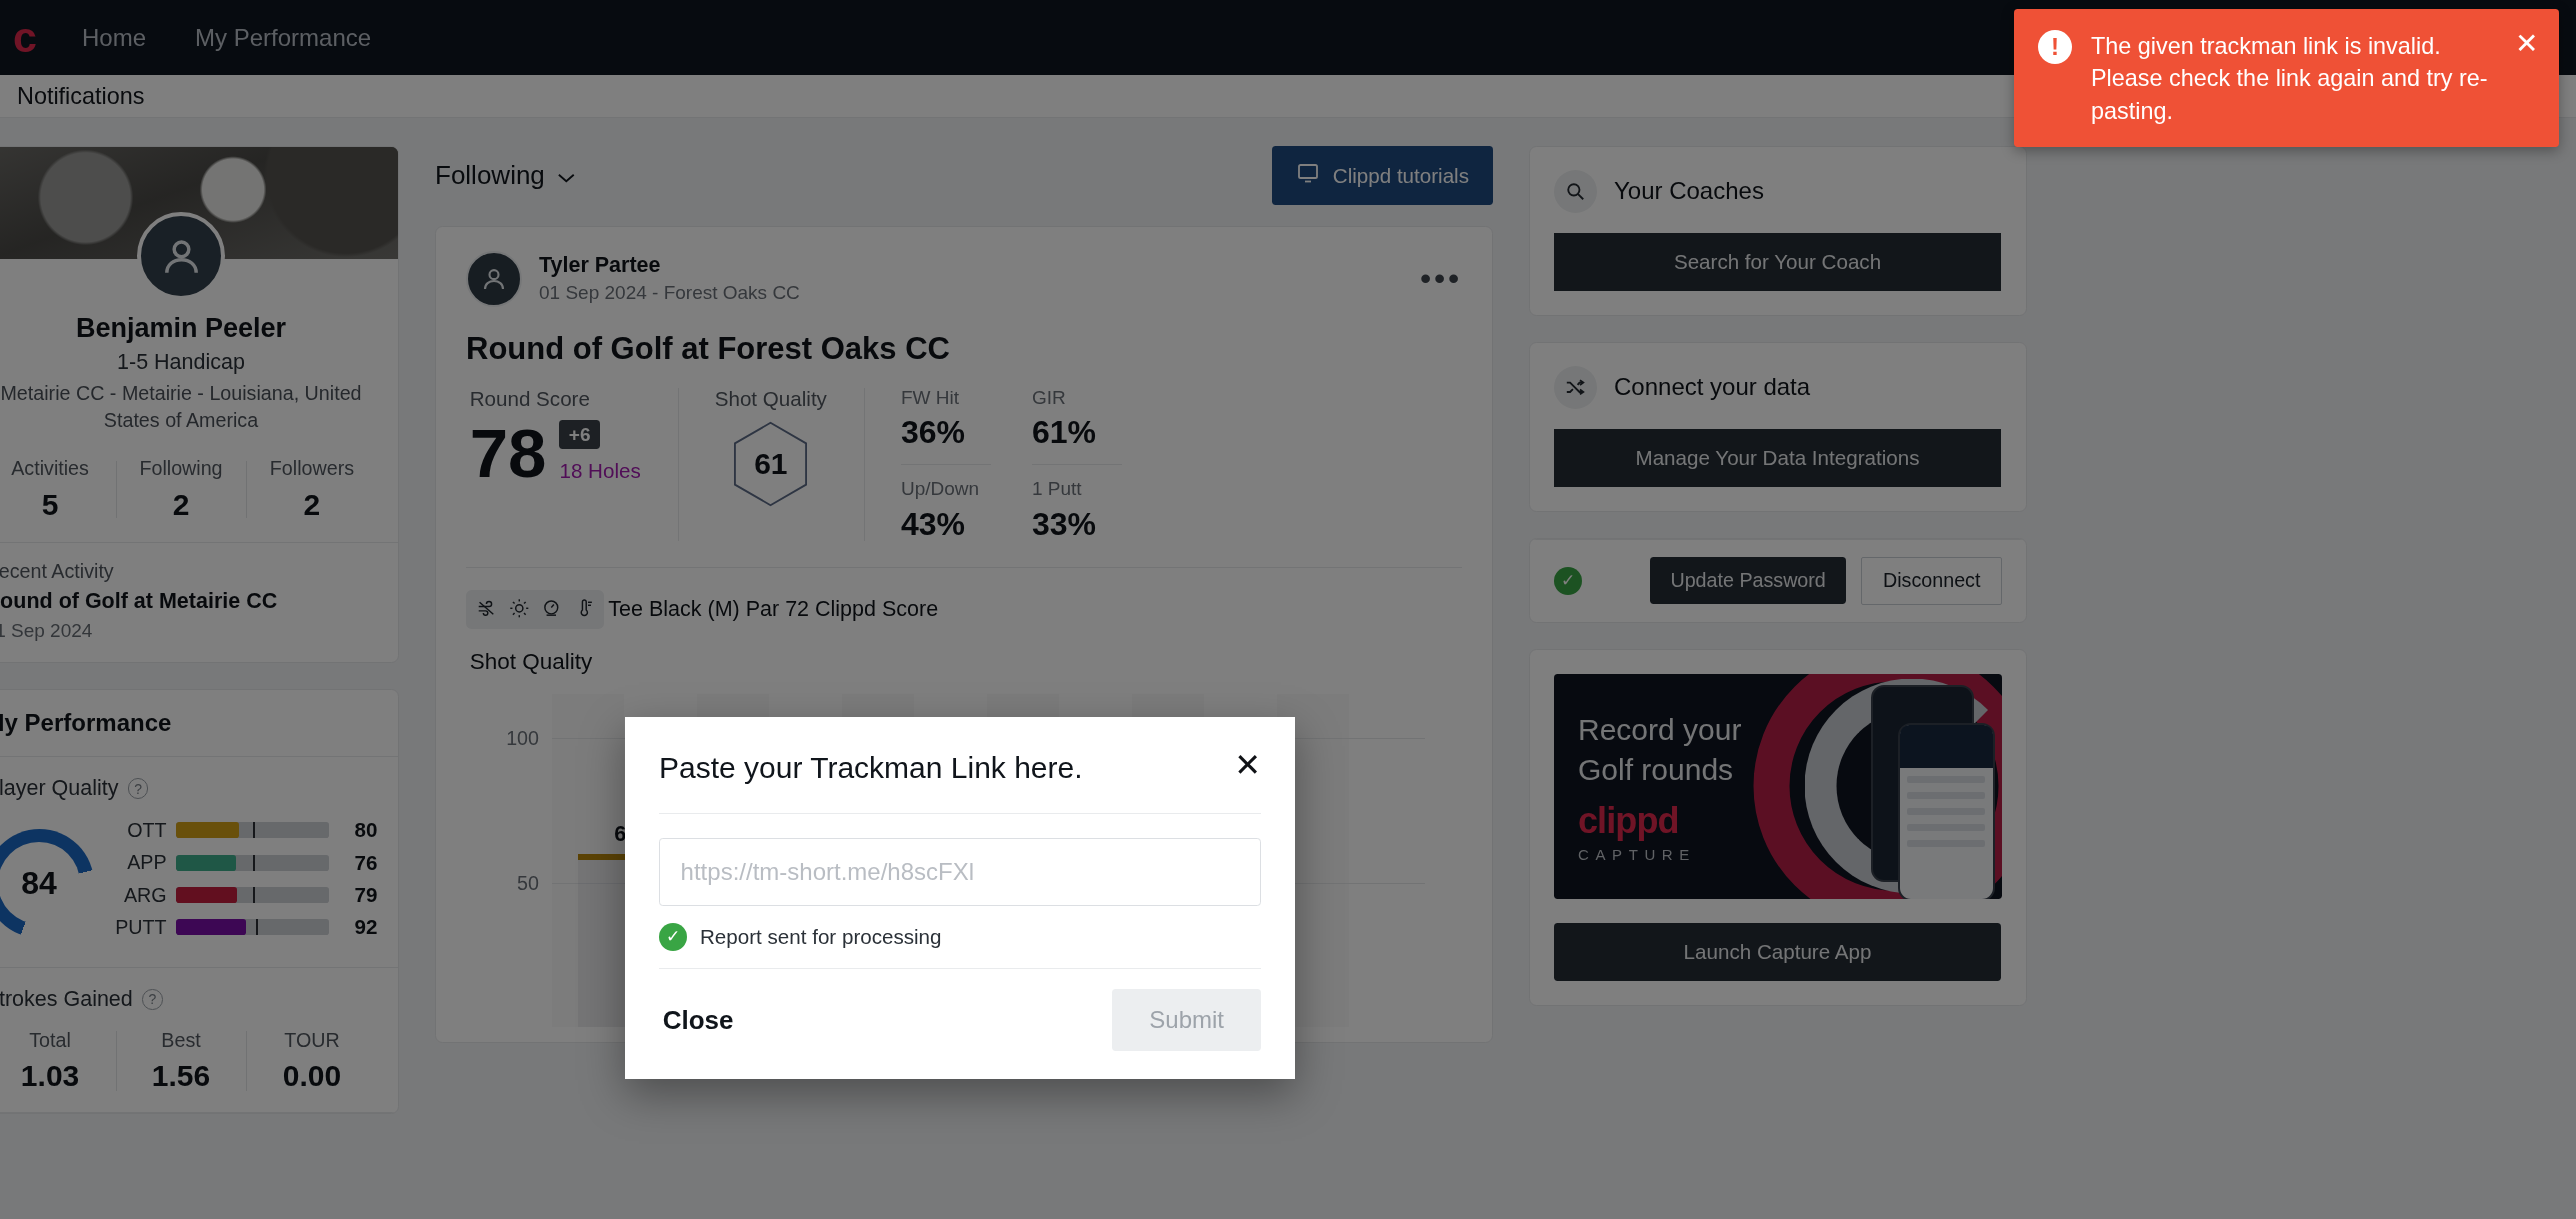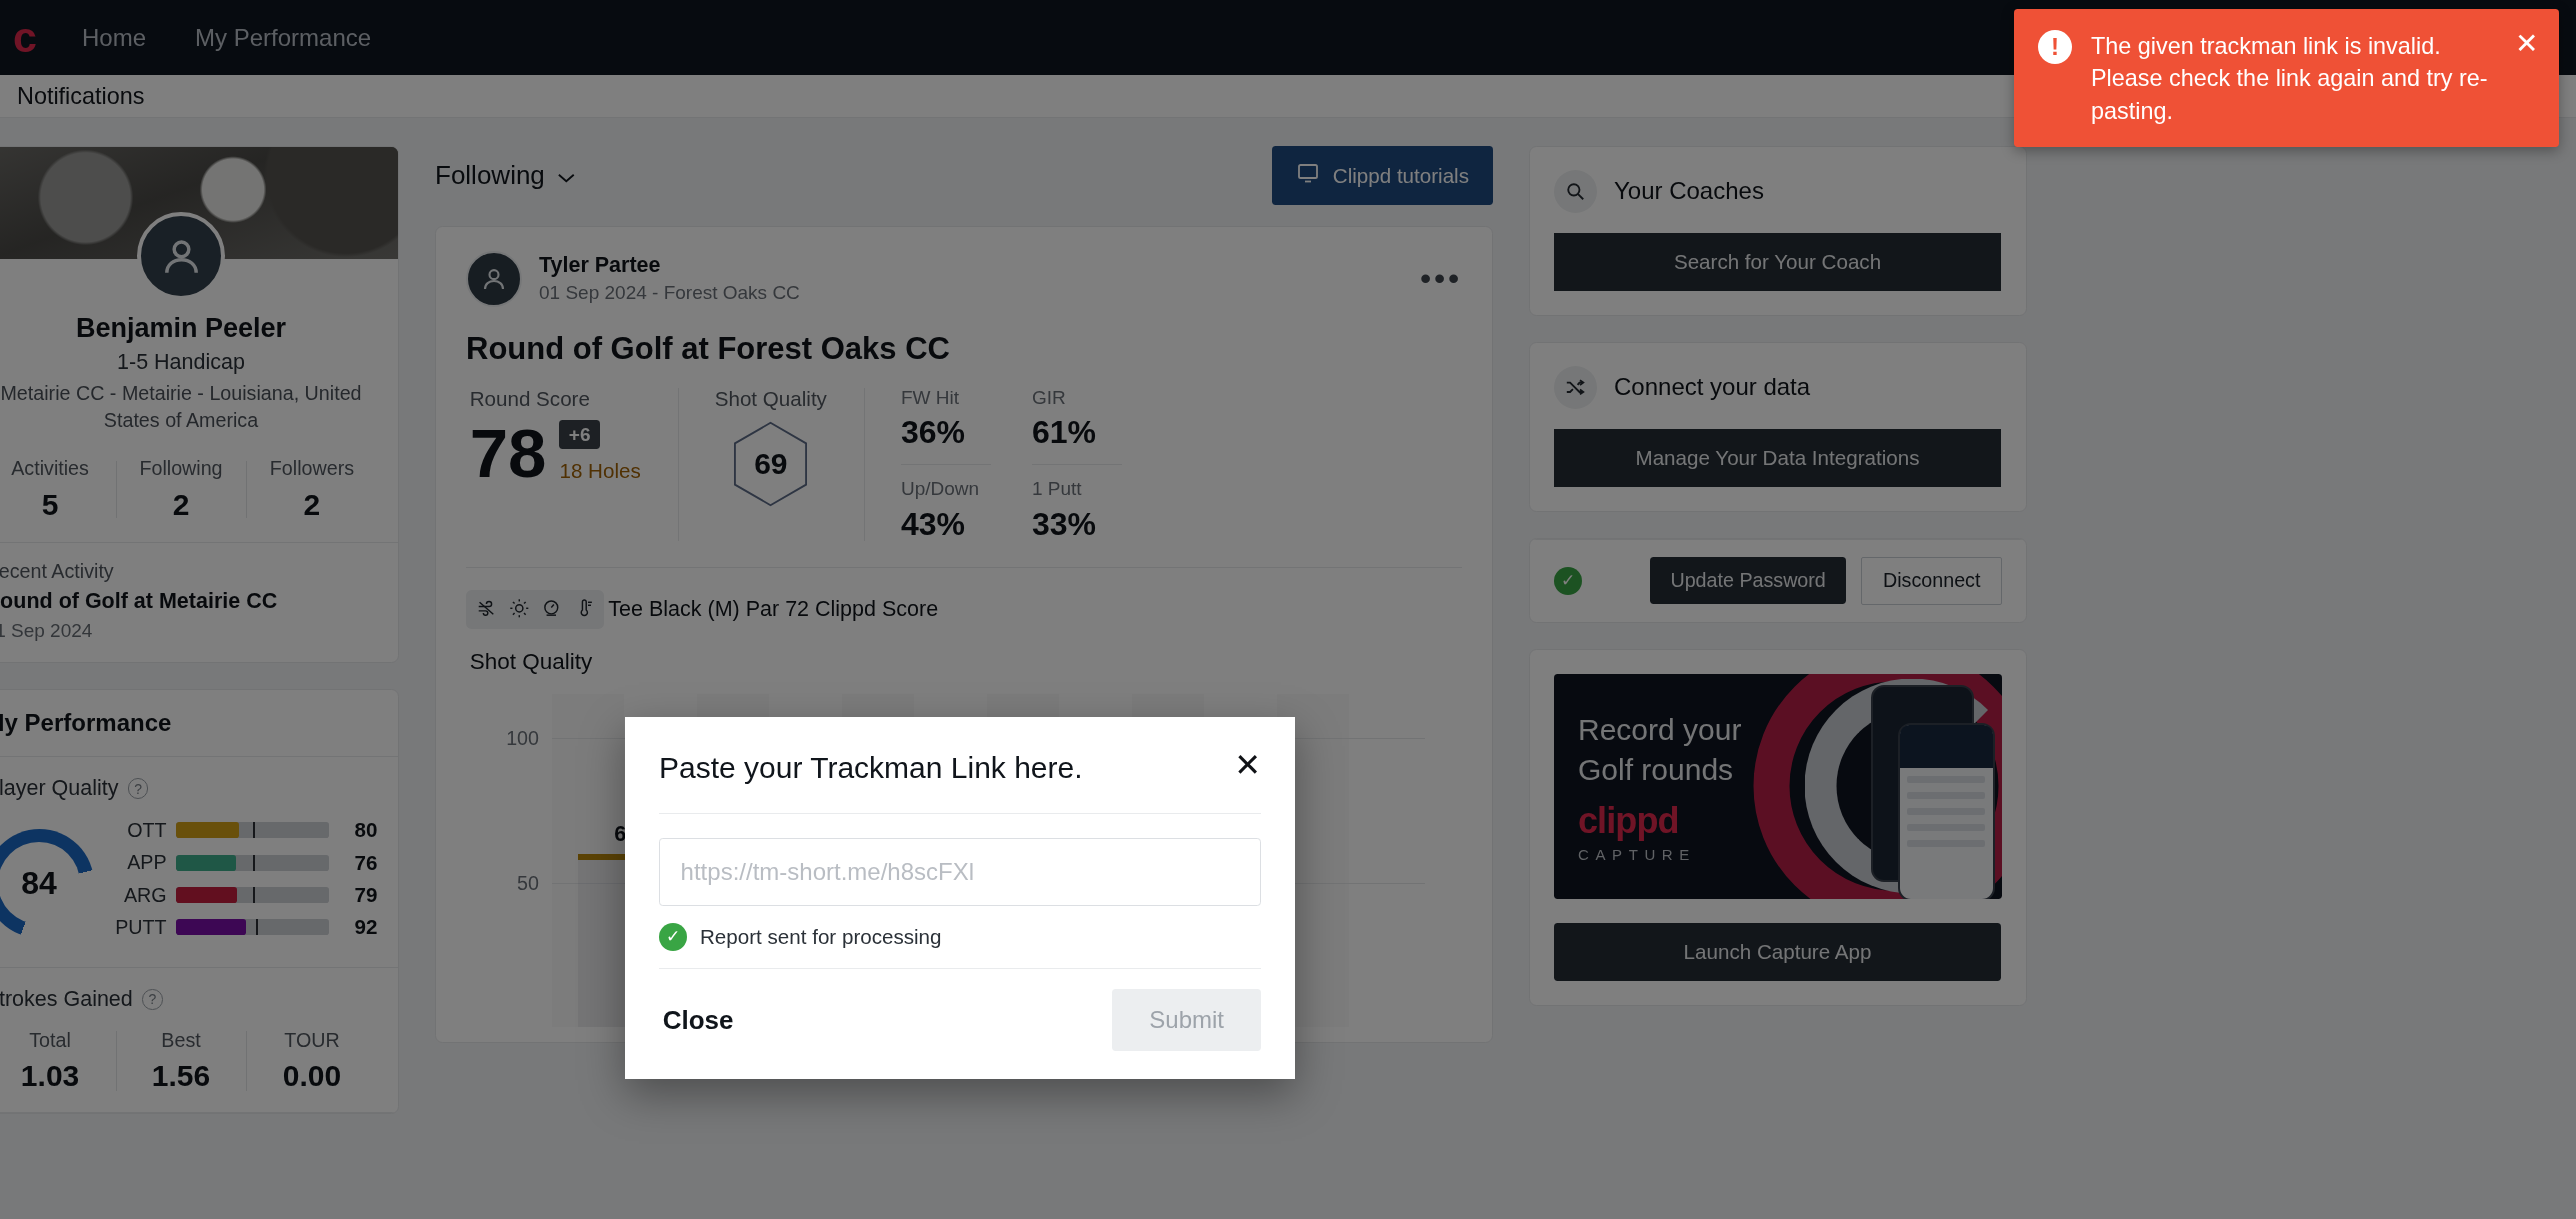--- a/index.html
+++ b/index.html
@@ -176,21 +176,21 @@
     width: 0.9px; background: #e7e9eb;
   }
   .sblk .cap { font-size: 20.6px; color: #51575f; }
   .score-row { display: flex; align-items: flex-end; margin-top: 9.4px; gap: 13px; }
   .score-num { font-size: 69px; font-weight: 700; color: #10151b; line-height: 0.95; }
   .score-side { padding-bottom: 3.7px; }
   .badge {
     display: inline-block; background: #3a4149; color: #fff; font-size: 19px;
     font-weight: 700; border-radius: 3.7px; padding: 3.7px 9.4px;
   }
-  .holes { font-size: 20.6px; color: #a16207; margin-top: 9.4px; }
+  .holes { font-size: 20.6px; color: #a21caf; margin-top: 9.4px; }
   .hexwrap { display: flex; justify-content: center; margin-top: 9.4px; }
   .hex { position: relative; width: 79px; height: 88px; }
   .hex svg { display: block; }
   .hexnum {
     position: absolute; inset: 0; display: flex; align-items: center;
     justify-content: center; font-size: 30px; font-weight: 700; color: #10151b;
   }
   .minis { display: grid; grid-template-columns: repeat(2, 90px); gap: 0 41px; }
   .mini { padding: 0 0 13px; }
   .mini.brd { border-bottom: 0.9px solid #e7e9eb; }
@@ -583,21 +583,21 @@
                 </div>
               </div>
 
               <div class="sblk">
                 <div class="cap" style="text-align:center">Shot Quality</div>
                 <div class="hexwrap">
                   <div class="hex">
                     <svg width="79" height="88" viewBox="0 0 84 94">
                       <polygon points="42,3 80,25 80,69 42,91 4,69 4,25" fill="none" stroke="#5c6b86" stroke-width="2"></polygon>
                     </svg>
-                    <div class="hexnum">69</div>
+                    <div class="hexnum">61</div>
                   </div>
                 </div>
               </div>
 
               <div class="sblk">
                 <div class="minis">
                   <div class="mini brd">
                     <div class="cap">FW Hit</div>
                     <div class="vl">36%</div>
                   </div>

